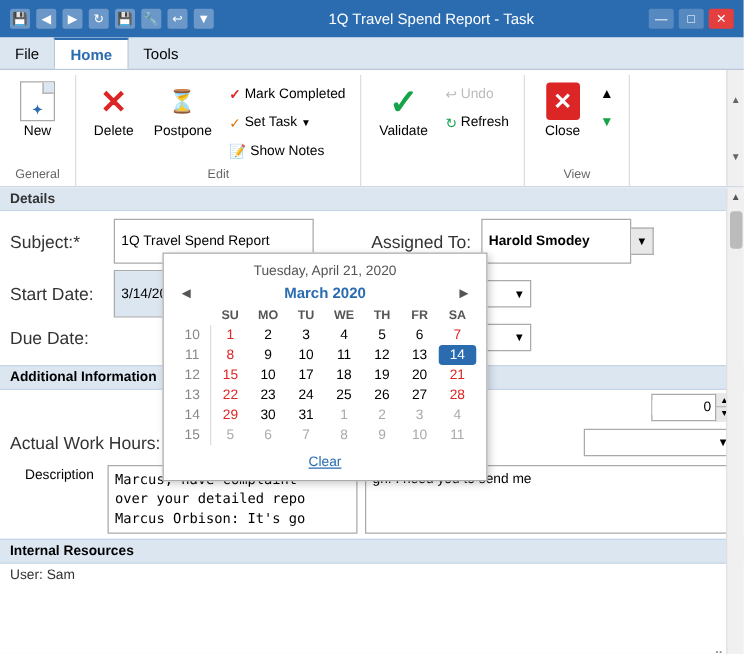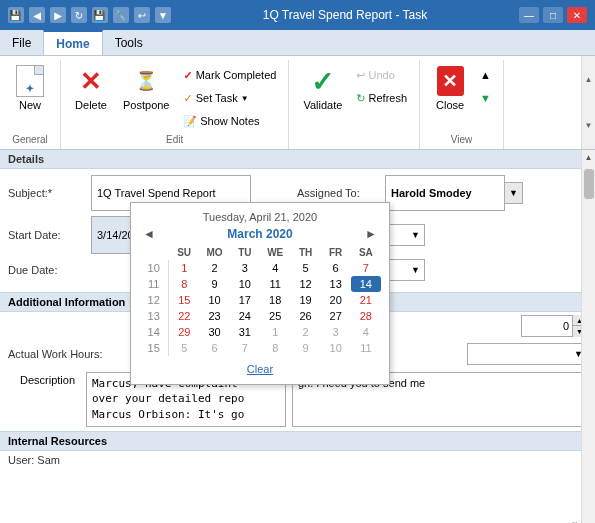--- a/index.html
+++ b/index.html
@@ -139,21 +139,21 @@
       padding: 6px 8px;
       background: white;
     }
     .form-row {
       display: flex;
       align-items: center;
       margin-bottom: 5px;
       gap: 8px;
     }
     .form-label {
-      font-size: 11px;
+      font-size: 14px;
       min-width: 75px;
       color: #333;
     }
     .form-input {
       border: 1px solid #aaa;
       padding: 2px 5px;
       font-size: 11px;
       height: 36px;
       background: white;
       outline: none;

